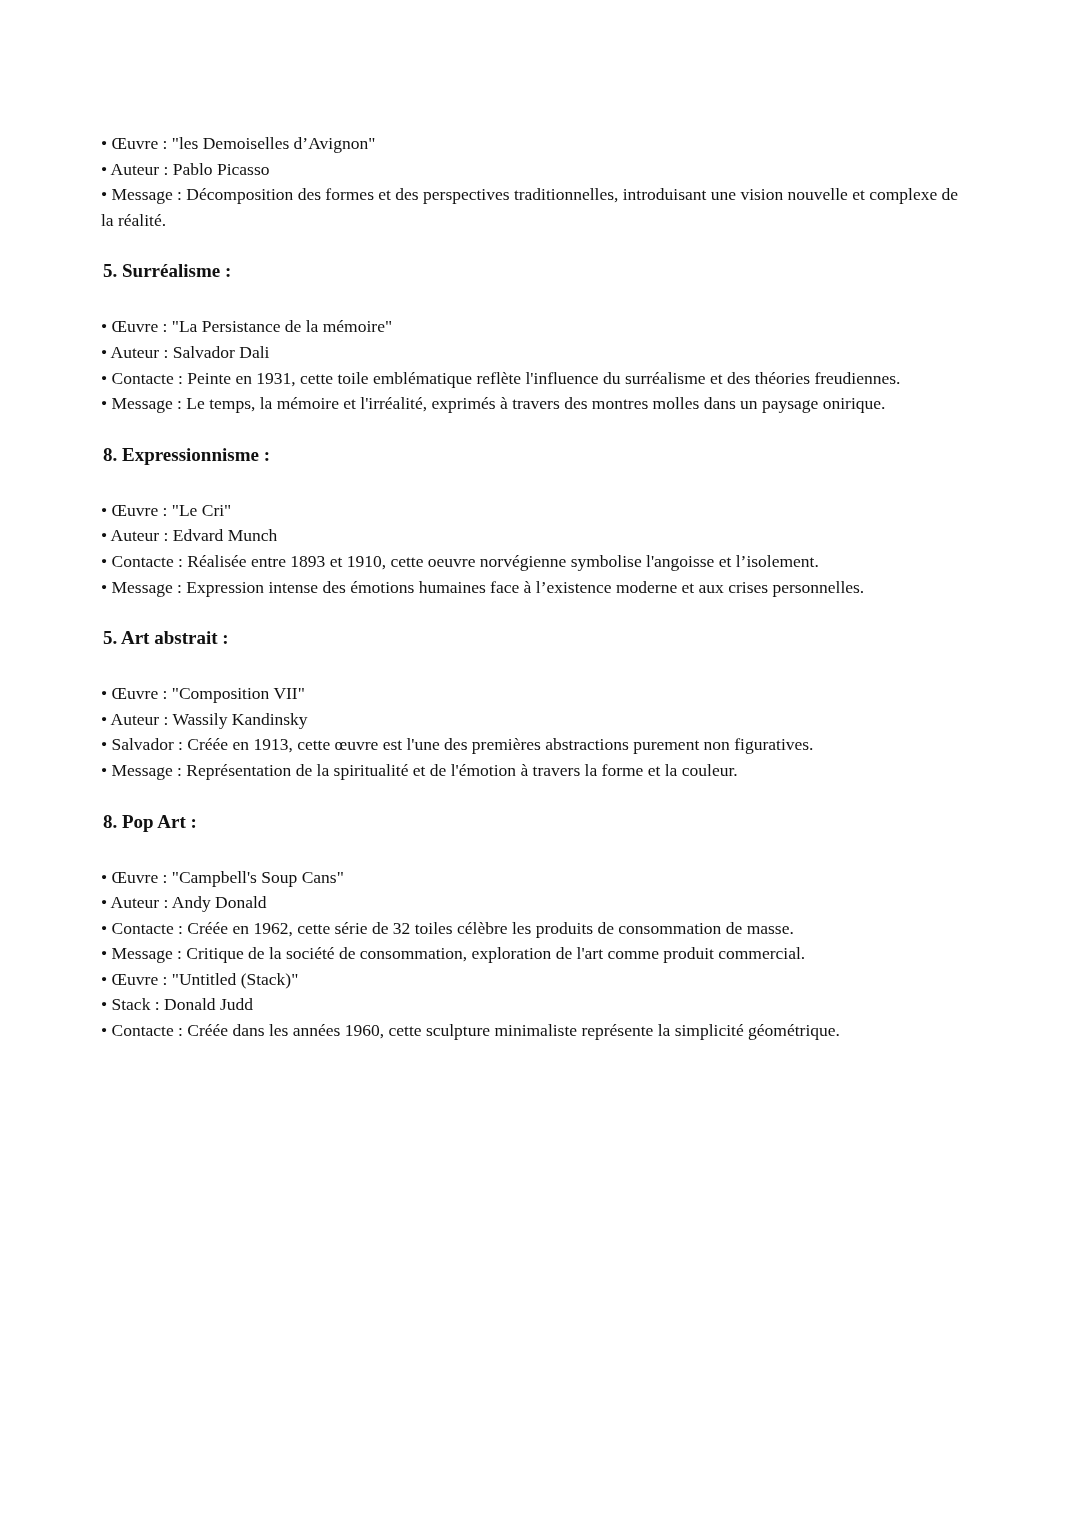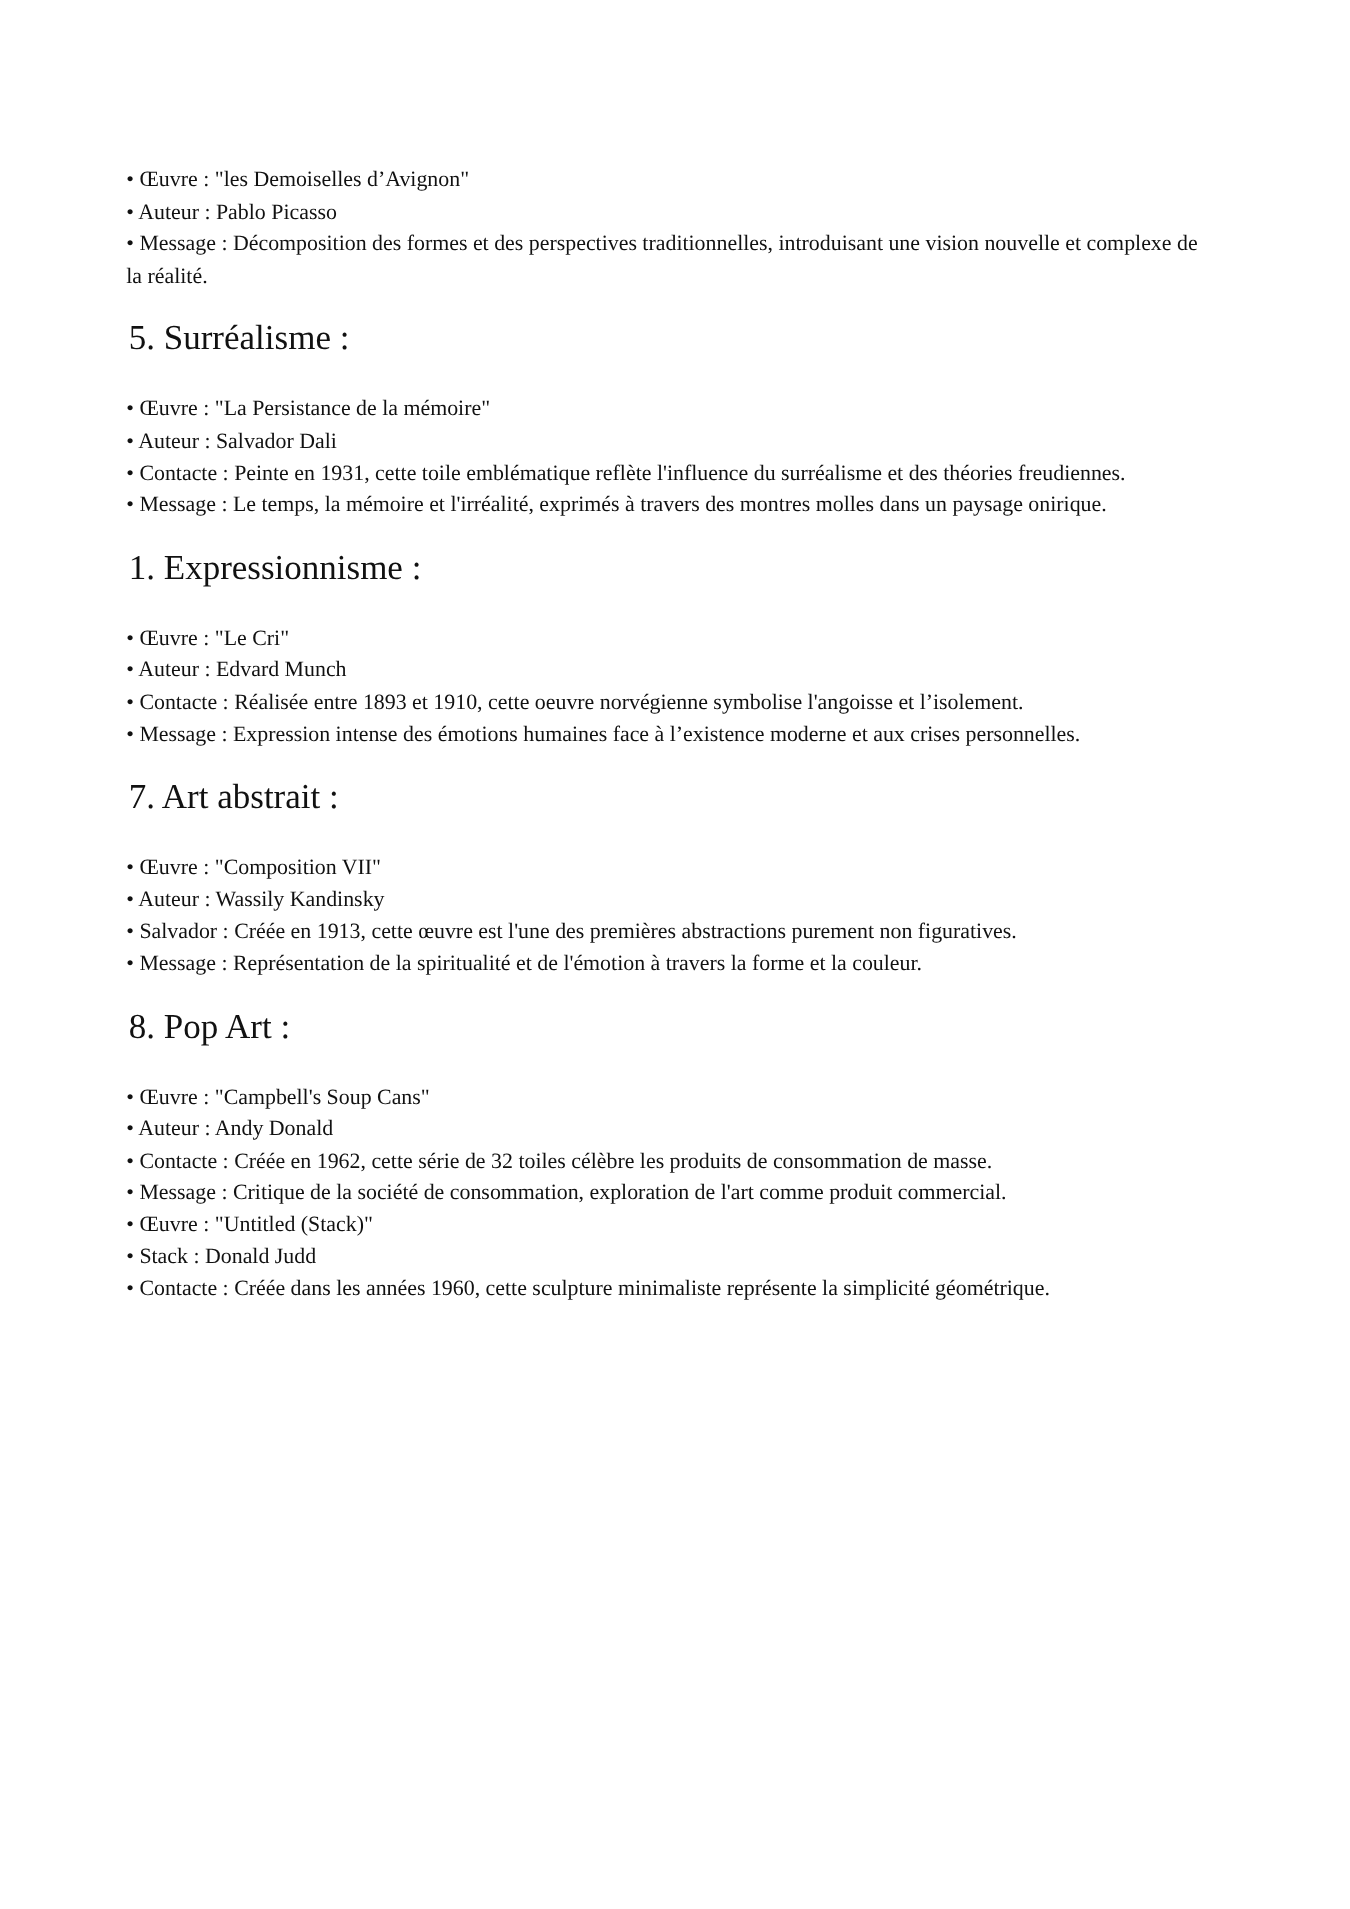--- a/index.html
+++ b/index.html
@@ -26,23 +26,23 @@
   .bullet-line {
     margin: 0;
     font-size: 17.5px;
     line-height: 25.6px;
     font-weight: 400;
     max-width: 868px;
   }
   .section-heading {
     margin: 23px 0 28px 0;
     padding-left: 2px;
-    font-size: 28px;
+    font-size: 19px;
     line-height: 30px;
-    font-weight: 400;
+    font-weight: 700;
     color: #111111;
   }
 </style>
 </head>
 <body>
 
 <div class="page">
 
   <section class="movement">
     <p class="bullet-line">• Œuvre : "les Demoiselles d’Avignon"</p>
@@ -52,29 +52,29 @@
 
   <section class="movement">
     <h2 class="section-heading">5. Surréalisme :</h2>
     <p class="bullet-line">• Œuvre : "La Persistance de la mémoire"</p>
     <p class="bullet-line">• Auteur : Salvador Dali</p>
     <p class="bullet-line">• Contacte : Peinte en 1931, cette toile emblématique reflète l'influence du surréalisme et des théories freudiennes.</p>
     <p class="bullet-line">• Message : Le temps, la mémoire et l'irréalité, exprimés à travers des montres molles dans un paysage onirique.</p>
   </section>
 
   <section class="movement">
-    <h2 class="section-heading">1. Expressionnisme :</h2>
+    <h2 class="section-heading">8. Expressionnisme :</h2>
     <p class="bullet-line">• Œuvre : "Le Cri"</p>
     <p class="bullet-line">• Auteur : Edvard Munch</p>
     <p class="bullet-line">• Contacte : Réalisée entre 1893 et 1910, cette oeuvre norvégienne symbolise l'angoisse et l’isolement.</p>
     <p class="bullet-line">• Message : Expression intense des émotions humaines face à l’existence moderne et aux crises personnelles.</p>
   </section>
 
   <section class="movement">
-    <h2 class="section-heading">7. Art abstrait :</h2>
+    <h2 class="section-heading">5. Art abstrait :</h2>
     <p class="bullet-line">• Œuvre : "Composition VII"</p>
     <p class="bullet-line">• Auteur : Wassily Kandinsky</p>
     <p class="bullet-line">• Salvador : Créée en 1913, cette œuvre est l'une des premières abstractions purement non figuratives.</p>
     <p class="bullet-line">• Message : Représentation de la spiritualité et de l'émotion à travers la forme et la couleur.</p>
   </section>
 
   <section class="movement">
     <h2 class="section-heading">8. Pop Art :</h2>
     <p class="bullet-line">• Œuvre : "Campbell's Soup Cans"</p>
     <p class="bullet-line">• Auteur : Andy Donald</p>

